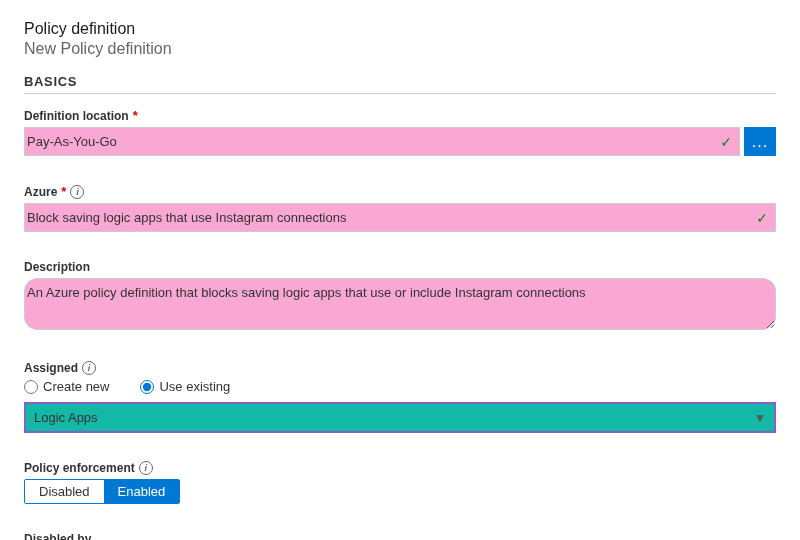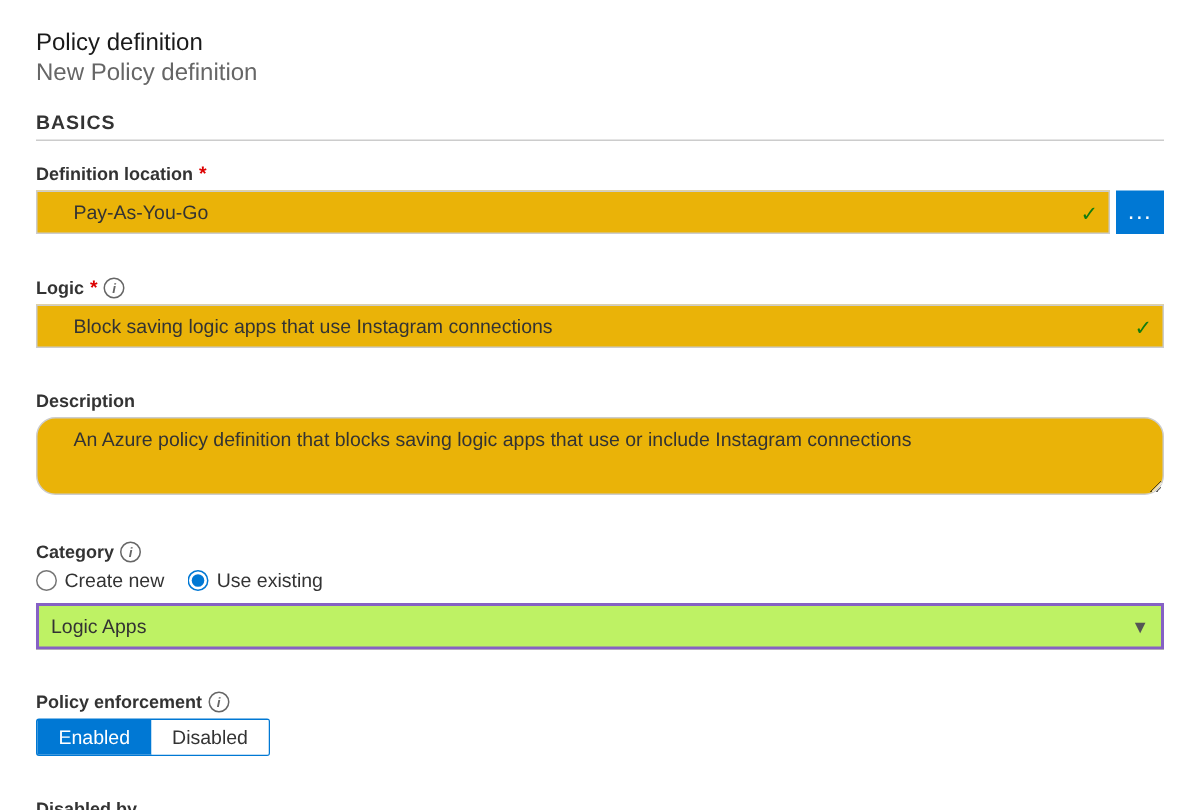--- a/index.html
+++ b/index.html
@@ -62,25 +62,25 @@
       font-style: italic;
       font-weight: bold;
     }
     .input-row {
       display: flex;
       gap: 4px;
     }
     .input-field {
       width: 100%;
       border: 1px solid #ccc;
-      padding: 6px 24px;
+      padding: 6px 2px;
       font-size: 13px;
       color: #333;
       outline: none;
-      background: #eab308;
+      background: #f9a8d4;
     }
     .input-with-check {
       position: relative;
     }
     .input-with-check input {
       padding-right: 28px;
     }
     .check-mark {
       position: absolute;
       right: 8px;
@@ -103,21 +103,21 @@
     }
     textarea.input-field {
       resize: vertical;
       min-height: 52px;
       font-family: inherit;
       border-radius: 13px;
     }
     .radio-group {
       display: flex;
       align-items: flex-end;
-      gap: 16px;
+      gap: 31px;
       margin-bottom: 8px;
     }
     .radio-item {
       display: flex;
       align-items: center;
       gap: 5px;
       cursor: pointer;
     }
     .radio-item input[type="radio"] {
       accent-color: #0078d4;
@@ -127,21 +127,21 @@
     }
     .select-wrapper {
       position: relative;
     }
     .select-wrapper select {
       width: 100%;
       border: 2px solid #8661c5;
       padding: 6px 8px;
       font-size: 13px;
       color: #333;
-      background: #bef264;
+      background: #14b8a6;
       appearance: none;
       outline: none;
       cursor: pointer;
       padding-right: 32px;
     }
     .select-arrow {
       position: absolute;
       right: 10px;
       top: 50%;
       transform: translateY(-50%);
@@ -195,40 +195,40 @@
     <div class="input-with-check" style="flex:1;">
       <input class="input-field" type="text" value="Pay-As-You-Go" style="">
       <span class="check-mark">✓</span>
     </div>
     <button class="ellipsis-btn">...</button>
   </div>
 </div>
 
 <div class="field-group">
   <div class="field-label">
-    <span>Logic</span>
+    <span>Azure</span>
     <span class="required">*</span>
     <span class="info-icon">i</span>
   </div>
   <div class="input-with-check">
     <input class="input-field" type="text" value="Block saving logic apps that use Instagram connections" style="">
     <span class="check-mark">✓</span>
   </div>
 </div>
 
 <div class="field-group">
   <div class="field-label">
     <span>Description</span>
   </div>
   <textarea class="input-field" rows="2" style="">An Azure policy definition that blocks saving logic apps that use or include Instagram connections</textarea>
 </div>
 
 <div class="field-group">
   <div class="field-label">
-    <span>Category</span>
+    <span>Assigned</span>
     <span class="info-icon">i</span>
   </div>
   <div class="radio-group">
     <label class="radio-item">
       <input type="radio" name="category" style="">
       <span>Create new</span>
     </label>
     <label class="radio-item">
       <input type="radio" name="category" checked="" style="">
       <span>Use existing</span>
@@ -244,22 +244,22 @@
     <span class="select-arrow">▼</span>
   </div>
 </div>
 
 <div class="field-group">
   <div class="field-label">
     <span>Policy enforcement</span>
     <span class="info-icon">i</span>
   </div>
   <div class="toggle-group">
+    <button class="toggle-btn inactive">Disabled</button>
     <button class="toggle-btn active">Enabled</button>
-    <button class="toggle-btn inactive">Disabled</button>
   </div>
 </div>
 
 <div class="field-group">
   <div class="field-label">
     <span>Disabled by</span>
   </div>
 </div>
 
 <div class="policy-rule-section">

